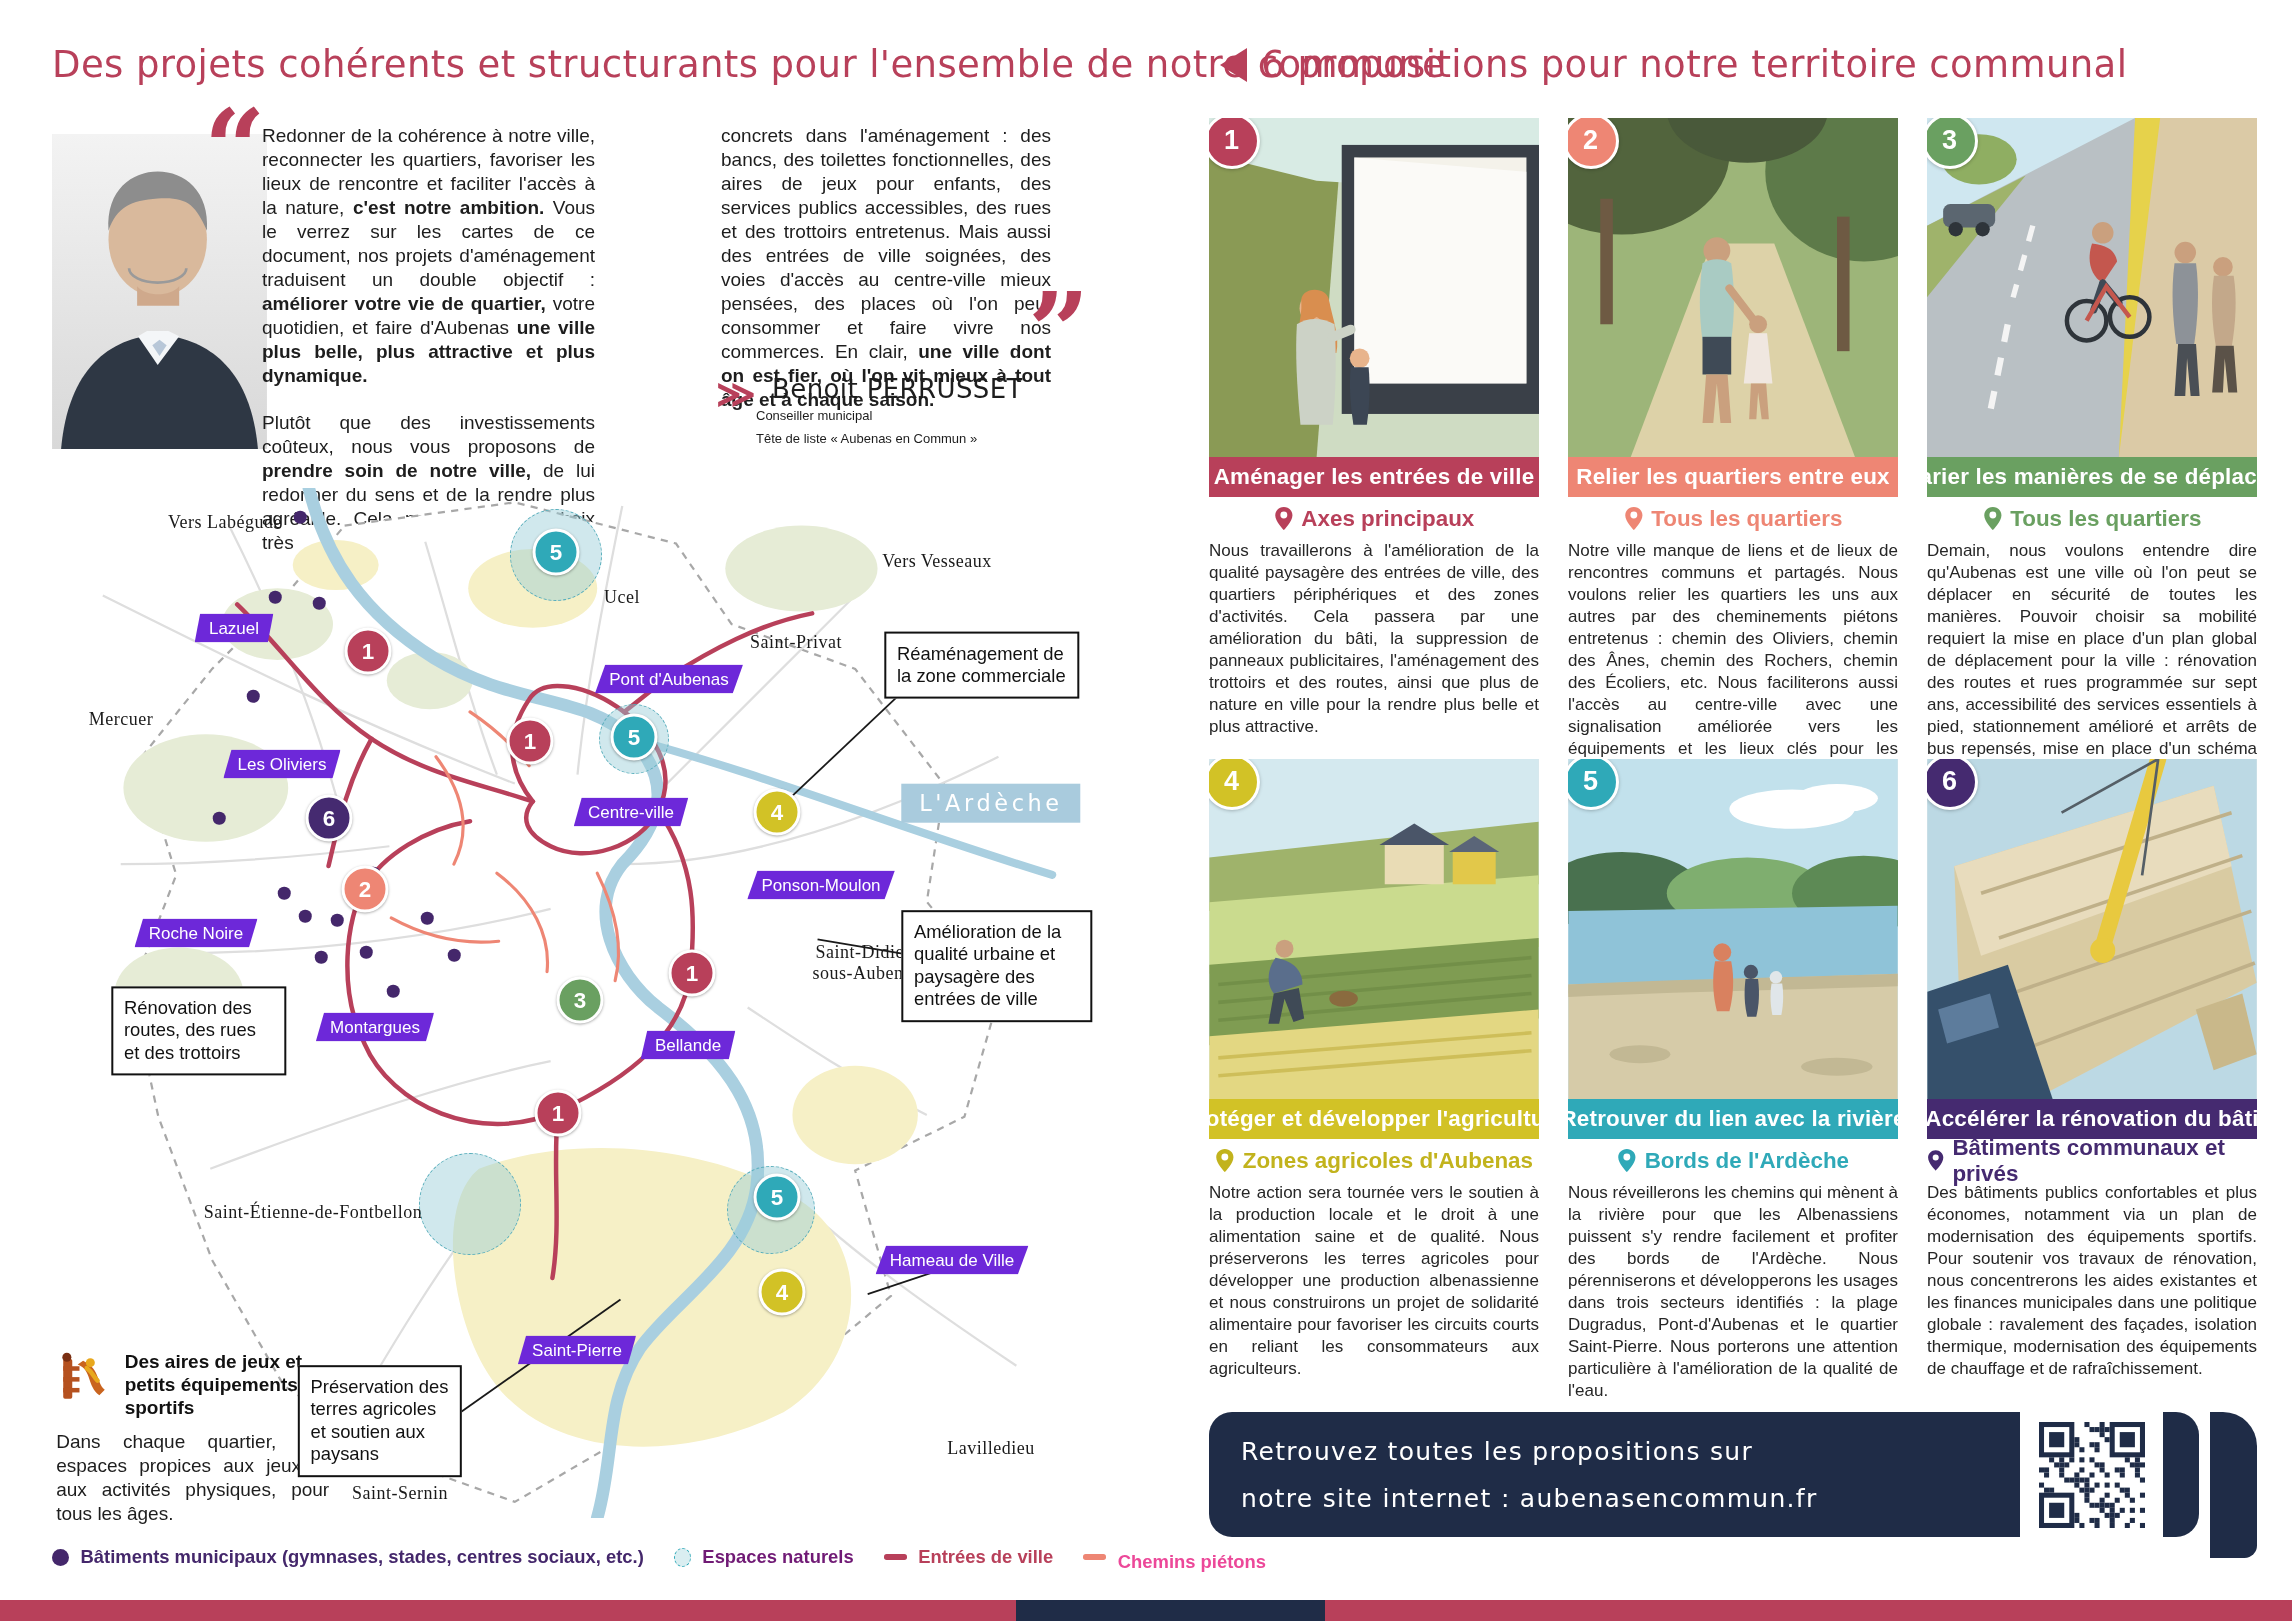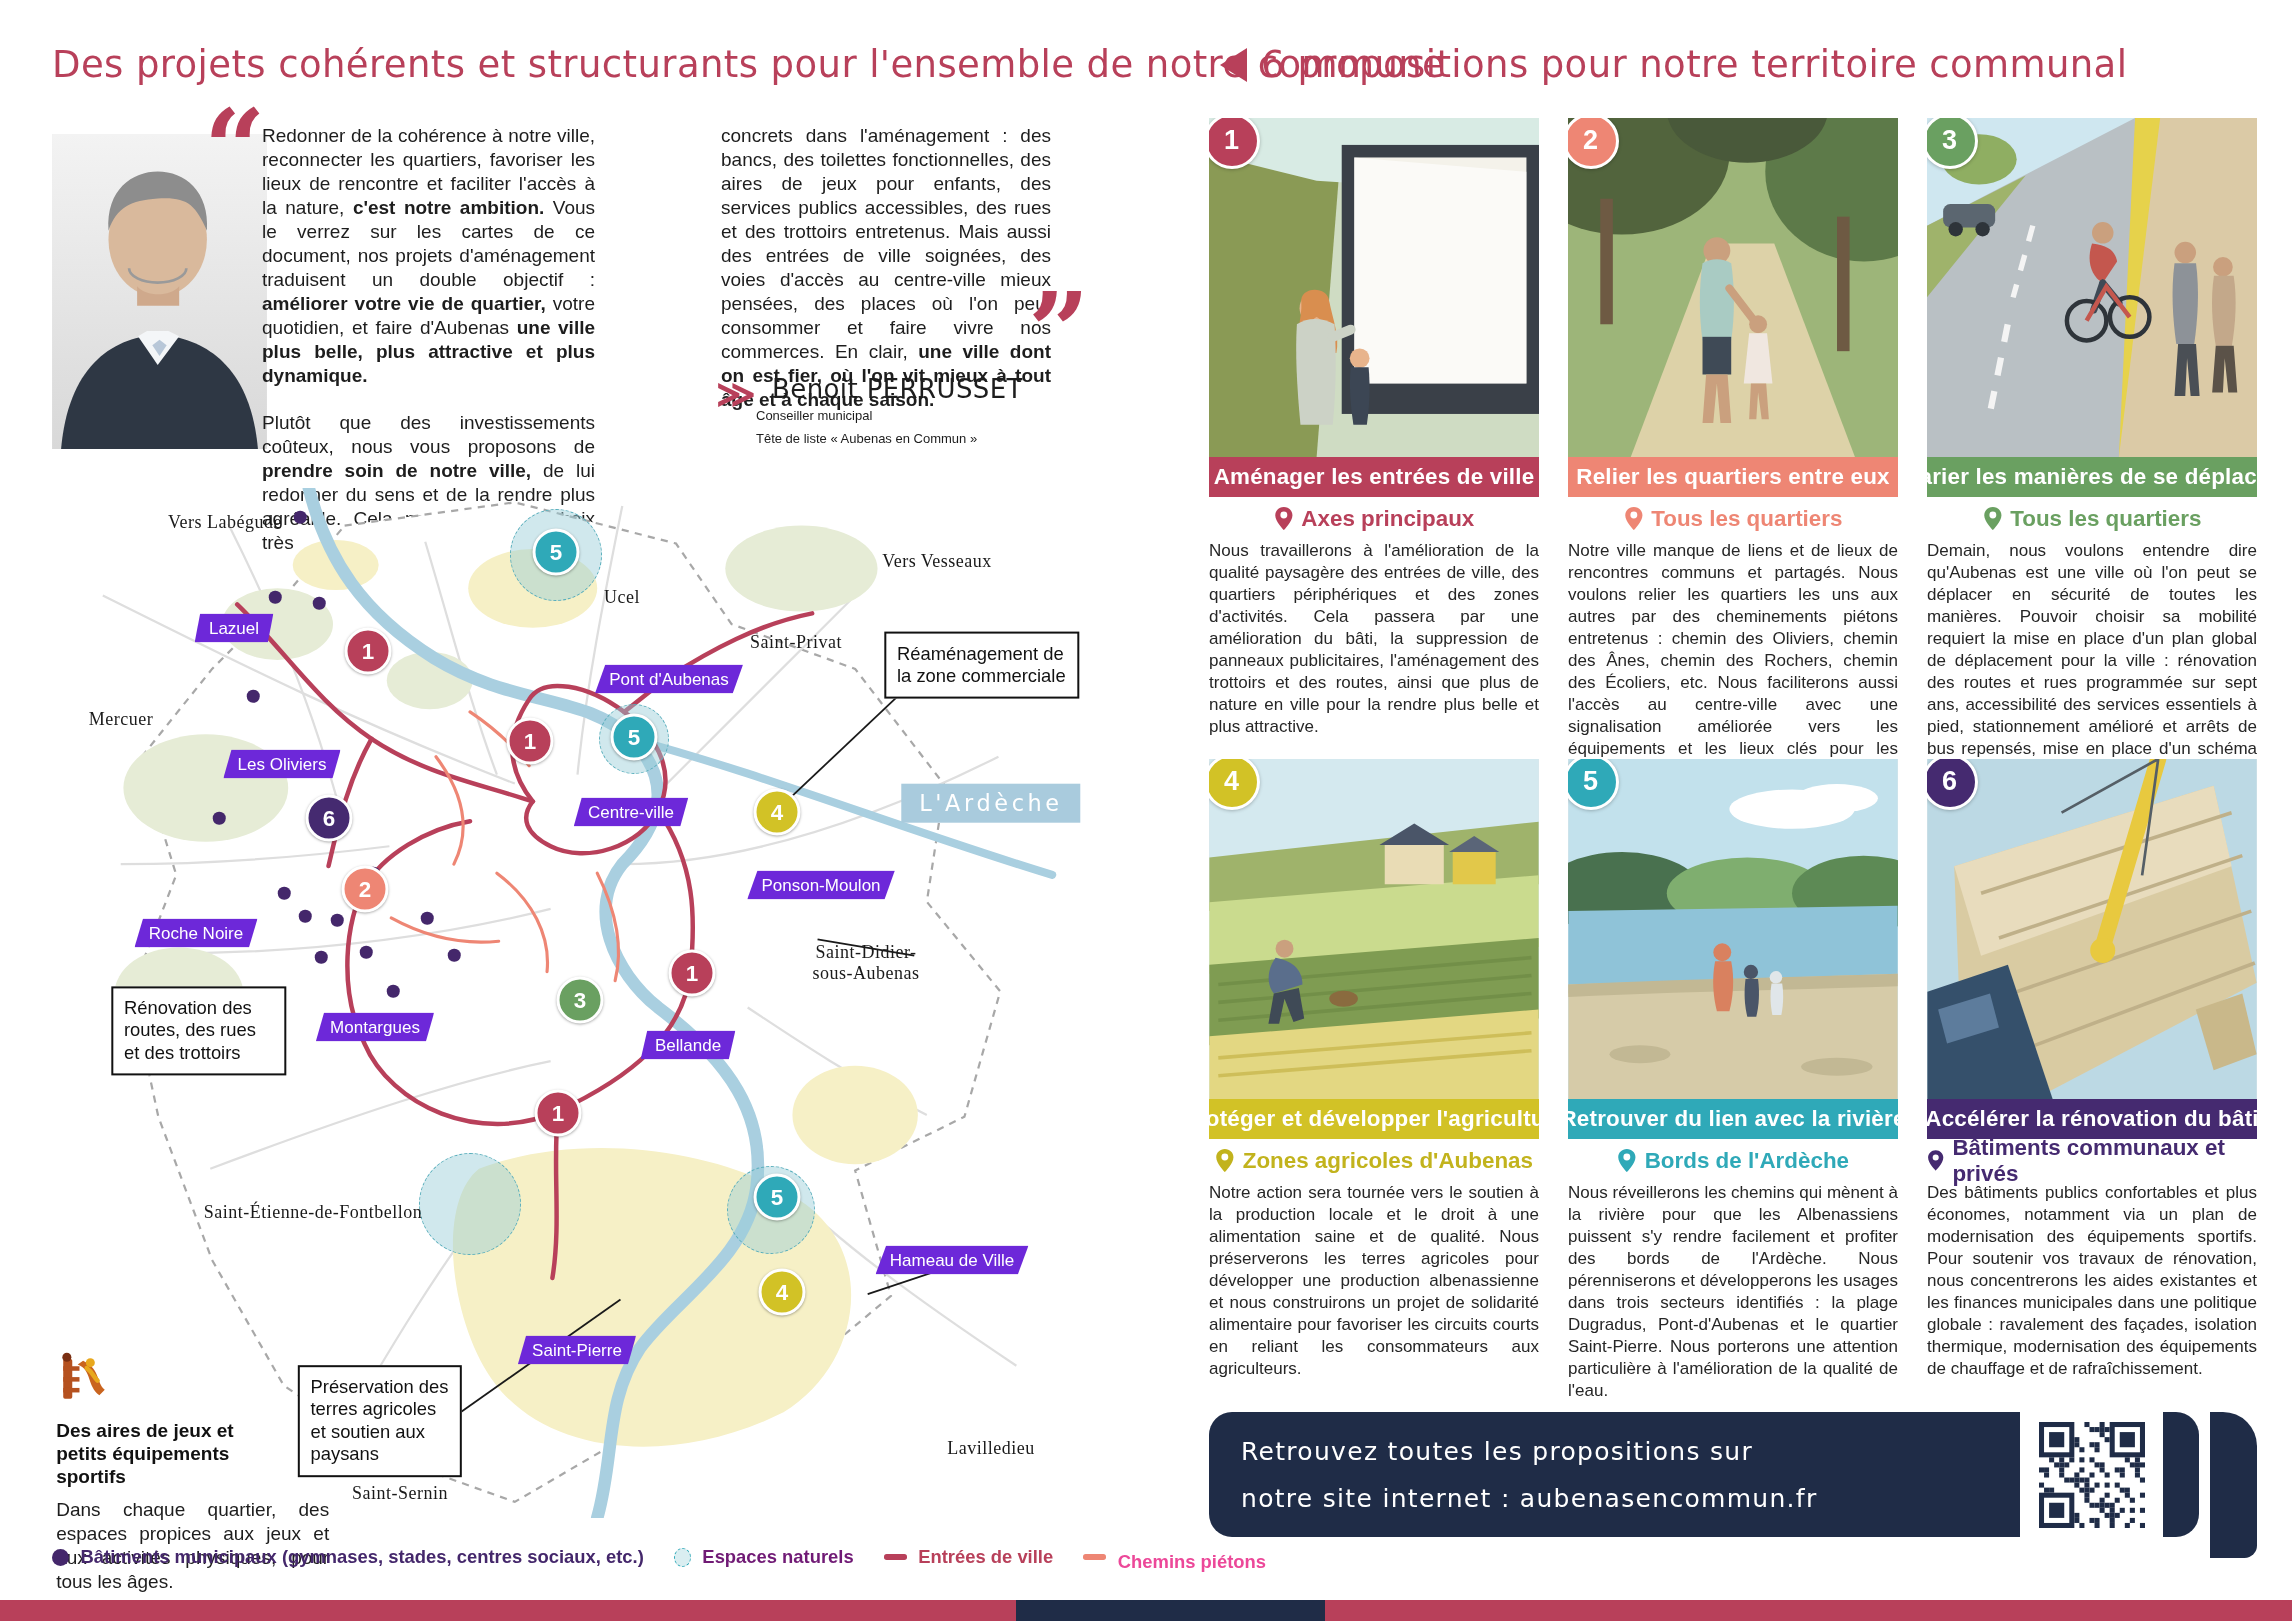--- a/index.html
+++ b/index.html
@@ -43,21 +43,21 @@
   .mmarker{position:absolute;transform:translate(-50%,-50%);width:41px;height:41px;border-radius:50%;
            border:3.1px solid #fff;box-shadow:0 0.9px 2.7px rgba(0,0,0,.35);color:#fff;font-size:22.4px;
            font-weight:bold;display:flex;align-items:center;justify-content:center;}
   .pdot{position:absolute;transform:translate(-50%,-50%);width:12.5px;height:12.5px;border-radius:50%;
         background:#44276b;}
   .ncircle{position:absolute;transform:translate(-50%,-50%);border-radius:50%;
            background:rgba(150,205,214,.45);border:1.8px dashed #58aebc;}
   .river-label{position:absolute;transform:translate(-50%,-50%);background:#a9cbdd;color:#ffffff;
                font-family:"DejaVu Sans",sans-serif;font-size:22.4px;letter-spacing:3.6px;padding:6.3px 18px;}
   .playground{position:absolute;left:7.2px;top:862px;width:273px;}
-  .playground .pg-head{display:flex;gap:12.5px;flex-direction:column;}
+  .playground .pg-head{display:flex;gap:12.5px;}
   .playground .pg-title{font-size:19px;font-weight:bold;line-height:23px;color:#111;width:197px;}
   .playground .pg-body{margin-top:10.7px;font-size:19px;line-height:24px;text-align:justify;color:#1d1d1d;}
 
   .legend{position:absolute;left:52px;top:1522px;width:1093px;}
   .legend .lg-head{font-size:19px;font-weight:bold;color:#111;}
   .legend .lg-items{display:flex;align-items:center;gap:30px;margin-top:19.7px;}
   .lg-item{display:flex;align-items:center;gap:11.6px;font-size:18.4px;font-weight:bold;white-space:nowrap;}
   .sw-dot{width:17px;height:17px;border-radius:50%;}
   .sw-dashed{width:15px;height:17px;border-radius:50%;border:1.8px dashed;background:rgba(150,205,214,.35);}
   .sw-line{width:23px;height:6.3px;border-radius:2.7px;}
@@ -250,20 +250,21 @@
       <div class="flag" style="left: 620px; top: 191px;">Pont d'Aubenas</div>
       <div class="flag" style="left: 233px; top: 276px;">Les Oliviers</div>
       <div class="flag" style="left: 582px; top: 324px;">Centre-ville</div>
       <div class="flag" style="left: 772px; top: 397px;">Ponson-Moulon</div>
       <div class="flag" style="left: 147px; top: 445px;">Roche Noire</div>
       <div class="flag" style="left: 326px; top: 539px;">Montargues</div>
       <div class="flag" style="left: 639px; top: 557px;">Bellande</div>
       <div class="flag" style="left: 903px; top: 772px;">Hameau de Ville</div>
       <div class="flag" style="left: 528px; top: 862px;">Saint-Pierre</div>
       <div class="callout" style="left: 933px; top: 177px; width: 170px;">Réaménagement de la zone commerciale</div>
+      <div class="callout" style="left: 948px; top: 478px; width: 166px;">Amélioration de la qualité urbaine et paysagère des entrées de ville</div>
       <div class="callout" style="left: 150px; top: 543px; width: 150px;">Rénovation des routes, des rues et des trottoirs</div>
       <div class="callout" style="left: 331px; top: 933px; width: 139px;">Préservation des terres agricoles et soutien aux paysans</div>
       <div class="mmarker" style="left: 507px; top: 64px; background: rgb(47, 169, 184);">5</div>
       <div class="mmarker" style="left: 319px; top: 163px; background: rgb(184, 64, 90);">1</div>
       <div class="mmarker" style="left: 481px; top: 253px; background: rgb(184, 64, 90);">1</div>
       <div class="mmarker" style="left: 585px; top: 249px; background: rgb(47, 169, 184);">5</div>
       <div class="mmarker" style="left: 280px; top: 330px; background: rgb(69, 42, 112);">6</div>
       <div class="mmarker" style="left: 728px; top: 324px; background: rgb(210, 194, 38);">4</div>
       <div class="mmarker" style="left: 316px; top: 401px; background: rgb(238, 134, 116);">2</div>
       <div class="mmarker" style="left: 643px; top: 485px; background: rgb(184, 64, 90);">1</div>

